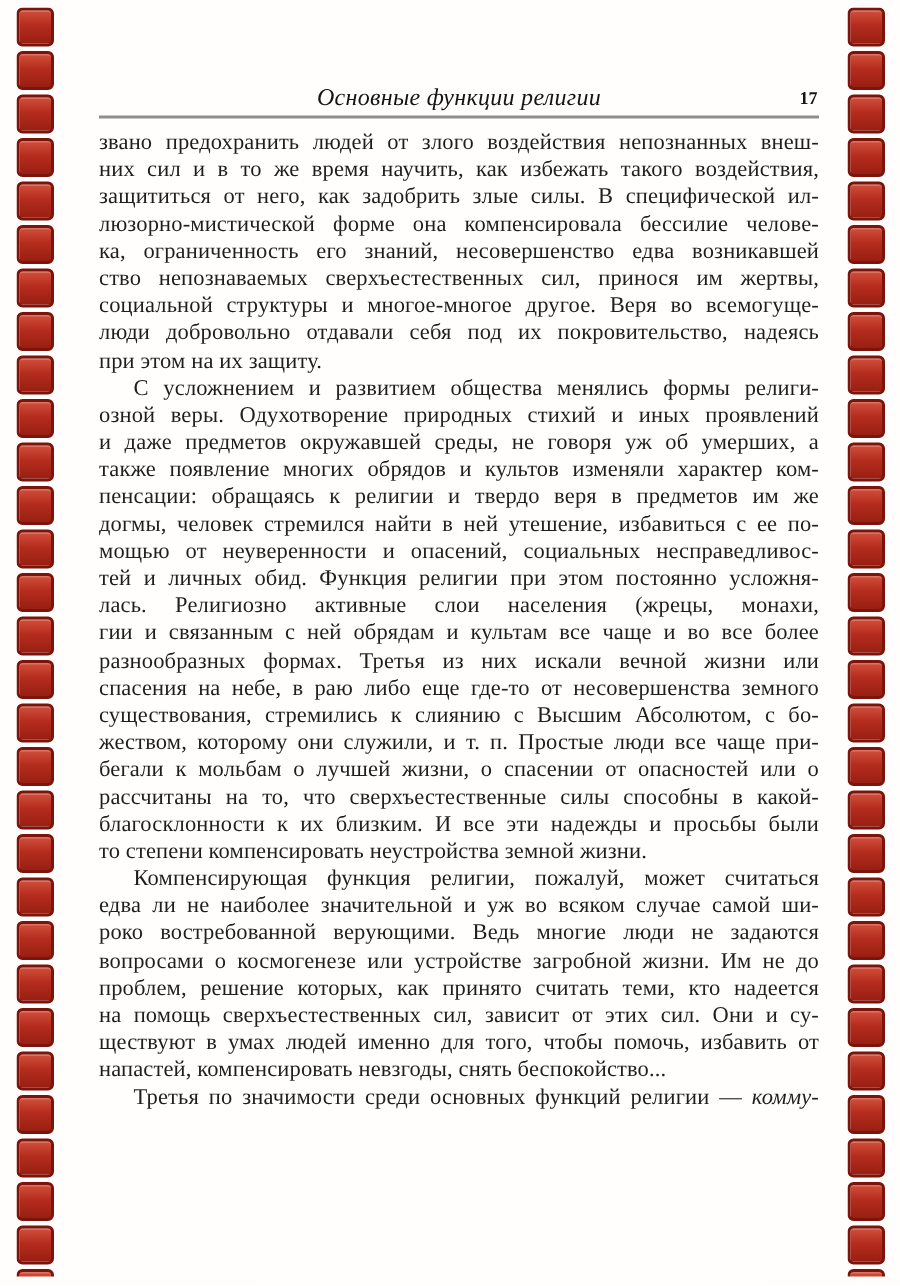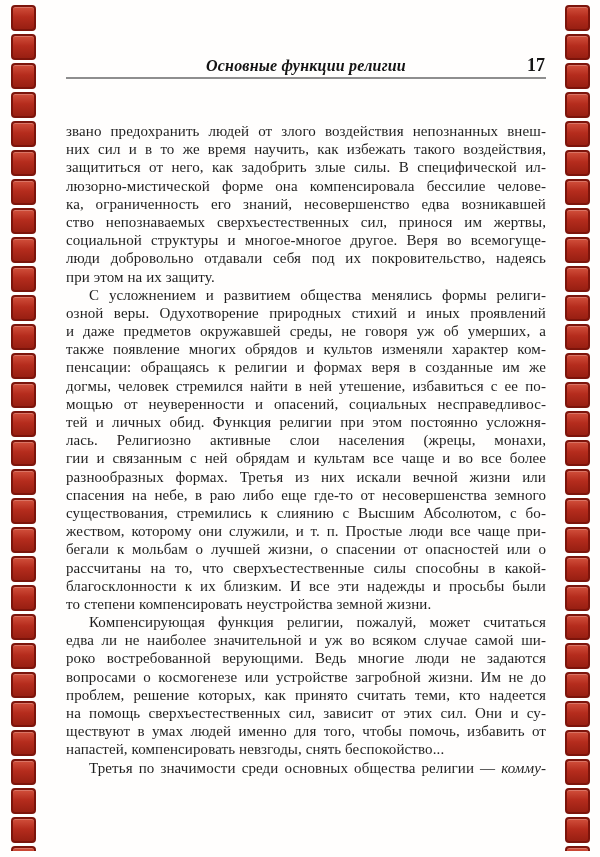--- a/index.html
+++ b/index.html
@@ -30,40 +30,39 @@
     box-shadow: inset 0 1px 0 rgba(255,255,255,.22);
   }
   
   .header {
     position: absolute; top: 56px; left: 66px; width: 480px;
   }
   .header-row { position: relative; height: 19px; }
   .chapter-title {
     position: absolute; left: 0; right: 0;
     text-align: center;
-    font-style: italic; font-weight: bold;
+    font-style: italic; font-weight: normal;
     font-size: 16px; line-height: 19px;
     color: #141414;
     letter-spacing: 0.2px;
   }
   .page-number {
     position: absolute; right: 1px; top: 0;
-    font-weight: bold; font-size: 18px; line-height: 19px;
+    font-weight: bold; font-size: 12px; line-height: 19px;
     color: #141414;
   }
   .header-rule {
     margin-top: 2px; height: 2px;
     background: #8e8e8e;
   }
   
   .body-text {
     position: absolute; top: 86px; left: 66px; width: 480px;
     font-size: 15px; color: #1e1e1e;
     letter-spacing: 0.1px;
-    margin-top: 36px;
   }
   .paragraph { margin: 0; }
   .line {
     height: 18.2px; line-height: 18.2px;
     white-space: nowrap;
     text-align: justify;
     text-align-last: justify;
   }
   .line.indent { padding-left: 23px; box-sizing: border-box; }
   .line.last { text-align-last: left; }
@@ -157,21 +156,21 @@
         <div class="line"><span>ство непознаваемых сверхъестественных сил, принося им жертвы,</span></div>
         <div class="line"><span>социальной структуры и многое-многое другое. Веря во всемогуще-</span></div>
         <div class="line"><span>люди добровольно отдавали себя под их покровительство, надеясь</span></div>
         <div class="line last"><span>при этом на их защиту.</span></div>
       </div>
       <div class="paragraph">
         <div class="line indent"><span>С усложнением и развитием общества менялись формы религи-</span></div>
         <div class="line"><span>озной веры. Одухотворение природных стихий и иных проявлений</span></div>
         <div class="line"><span>и даже предметов окружавшей среды, не говоря уж об умерших, а</span></div>
         <div class="line"><span>также появление многих обрядов и культов изменяли характер ком-</span></div>
-        <div class="line"><span>пенсации: обращаясь к религии и формах веря в созданные им же</span></div>
+        <div class="line"><span>пенсации: обращаясь к религии и твердо веря в предметов им же</span></div>
         <div class="line"><span>догмы, человек стремился найти в ней утешение, избавиться с ее по-</span></div>
         <div class="line"><span>мощью от неуверенности и опасений, социальных несправедливос-</span></div>
         <div class="line"><span>тей и личных обид. Функция религии при этом постоянно усложня-</span></div>
         <div class="line"><span>лась. Религиозно активные слои населения (жрецы, монахи,</span></div>
         <div class="line"><span>гии и связанным с ней обрядам и культам все чаще и во все более</span></div>
         <div class="line"><span>разнообразных формах. Третья из них искали вечной жизни или</span></div>
         <div class="line"><span>спасения на небе, в раю либо еще где-то от несовершенства земного</span></div>
         <div class="line"><span>существования, стремились к слиянию с Высшим Абсолютом, с бо-</span></div>
         <div class="line"><span>жеством, которому они служили, и т. п. Простые люди все чаще при-</span></div>
         <div class="line"><span>бегали к мольбам о лучшей жизни, о спасении от опасностей или о</span></div>
@@ -183,17 +182,17 @@
         <div class="line indent"><span>Компенсирующая функция религии, пожалуй, может считаться</span></div>
         <div class="line"><span>едва ли не наиболее значительной и уж во всяком случае самой ши-</span></div>
         <div class="line"><span>роко востребованной верующими. Ведь многие люди не задаются</span></div>
         <div class="line"><span>вопросами о космогенезе или устройстве загробной жизни. Им не до</span></div>
         <div class="line"><span>проблем, решение которых, как принято считать теми, кто надеется</span></div>
         <div class="line"><span>на помощь сверхъестественных сил, зависит от этих сил. Они и су-</span></div>
         <div class="line"><span>ществуют в умах людей именно для того, чтобы помочь, избавить от</span></div>
         <div class="line last"><span>напастей, компенсировать невзгоды, снять беспокойство...</span></div>
       </div>
       <div class="paragraph">
-        <div class="line indent"><span>Третья по значимости среди основных общества религии — </span><span class="italic">комму-</span></div>
+        <div class="line indent"><span>Третья по значимости среди основных функций религии — </span><span class="italic">комму-</span></div>
       </div>
     </div>
 
 </div>
 
 </body></html>

